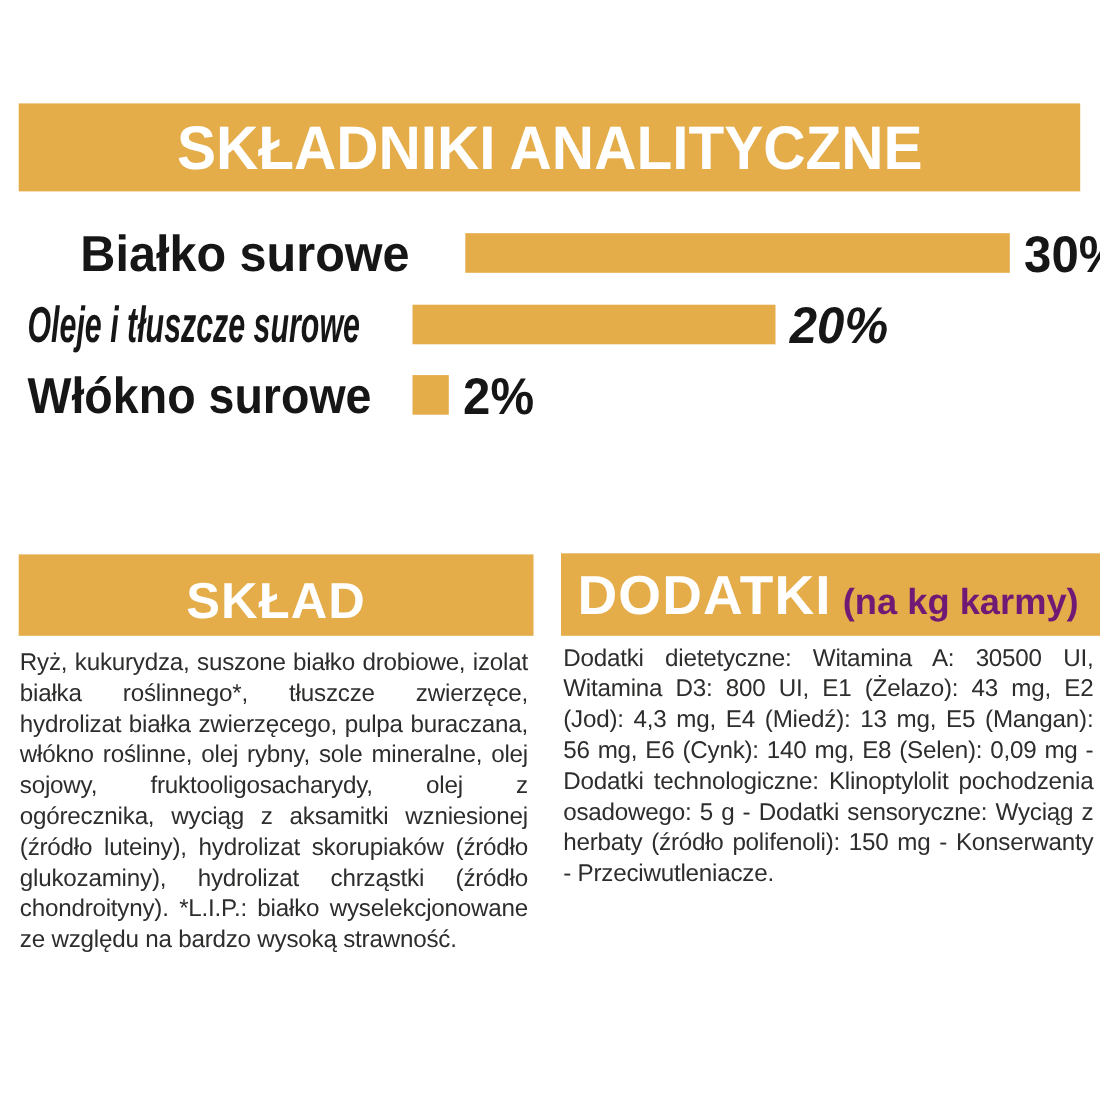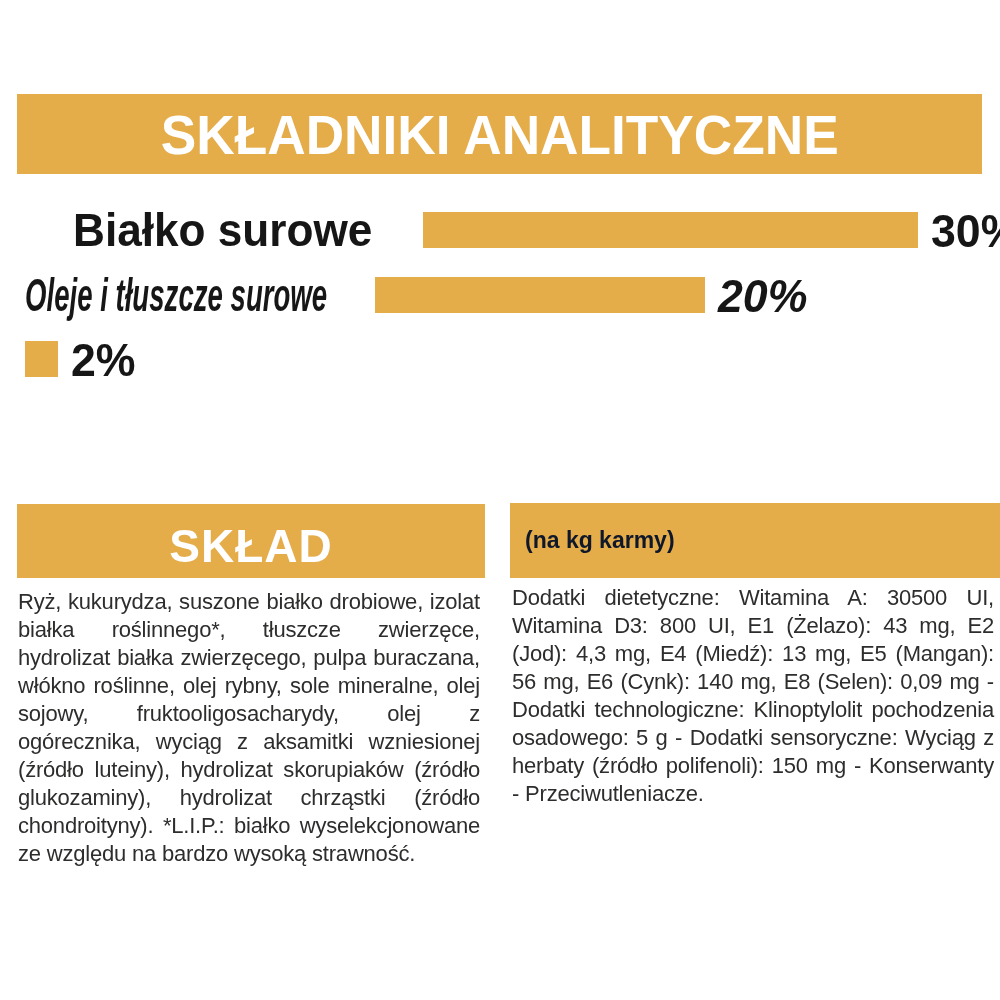--- a/index.html
+++ b/index.html
@@ -33,21 +33,21 @@
   .bar-value{
     font-weight:700;font-size:47px;color:#161616;margin-left:13px;white-space:nowrap;
     transform:scaleX(0.95);transform-origin:left center;
   }
   
   .banner-sklad{left:17px;top:504px;width:468px;height:74px;}
   .sklad-heading{color:#fff;font-weight:700;font-size:46px;letter-spacing:1px;margin-top:10px;}
   .banner-dodatki{left:510px;top:503px;width:490px;height:75px;justify-content:flex-start;padding-left:15px;box-sizing:border-box;}
   .dodatki-heading-wrap{display:flex;align-items:baseline;gap:10px;white-space:nowrap;}
   .dodatki-heading{color:#fff;font-weight:700;font-size:50px;letter-spacing:1px;}
-  .dodatki-heading-suffix{color:#0f172a;font-weight:700;font-size:23px;}
+  .dodatki-heading-suffix{color:#701a75;font-weight:700;font-size:33px;}
   
   .body-text{
     position:absolute;font-size:22px;line-height:28px;color:#2d2d2c;text-align:justify;
     letter-spacing:-0.2px;
   }
   .sklad-body{left:18px;top:588px;width:462px;}
   .dodatki-body{left:512px;top:584px;width:482px;}
   
   .footer-strip{position:absolute;left:0;top:900px;width:1000px;height:100px;}
 </style>
@@ -65,32 +65,34 @@
       <div class="bar-label-box"><span class="bar-label">Białko surowe</span></div>
       <div class="bar-fill" style="width: 495px;"></div>
       <div class="bar-value">30%</div>
     </div>
     <div class="chart-row row-2">
       <div class="bar-label-box"><span class="bar-label">Oleje i tłuszcze surowe</span></div>
       <div class="bar-fill" style="width: 330px;"></div>
       <div class="bar-value">20%</div>
     </div>
     <div class="chart-row row-3">
+      <div class="bar-label-box"><span class="bar-label">Włókno surowe</span></div>
       <div class="bar-fill" style="width: 33px;"></div>
       <div class="bar-value">2%</div>
     </div>
   </div>
 
   <div class="banner banner-sklad">
     <div class="sklad-heading">SKŁAD</div>
   </div>
   <div class="body-text sklad-body">Ryż, kukurydza, suszone białko drobiowe, izolat białka roślinnego*, tłuszcze zwierzęce, hydrolizat białka zwierzęcego, pulpa buraczana, włókno roślinne, olej rybny, sole mineralne, olej sojowy, fruktooligosacharydy, olej z ogórecznika, wyciąg z aksamitki wzniesionej (źródło luteiny), hydrolizat skorupiaków (źródło glukozaminy), hydrolizat chrząstki (źródło chondroityny). *L.I.P.: białko wyselekcjonowane ze względu na bardzo wysoką strawność.</div>
 
   <div class="banner banner-dodatki">
     <div class="dodatki-heading-wrap">
+      <span class="dodatki-heading">DODATKI</span>
       <span class="dodatki-heading-suffix">(na kg karmy)</span>
     </div>
   </div>
   <div class="body-text dodatki-body">Dodatki dietetyczne: Witamina A: 30500 UI, Witamina D3: 800 UI, E1 (Żelazo): 43 mg, E2 (Jod): 4,3 mg, E4 (Miedź): 13 mg, E5 (Mangan): 56 mg, E6 (Cynk): 140 mg, E8 (Selen): 0,09 mg - Dodatki technologiczne: Klinoptylolit pochodzenia osadowego: 5 g - Dodatki sensoryczne: Wyciąg z herbaty (źródło polifenoli): 150 mg - Konserwanty - Przeciwutleniacze.</div>
 
   <div class="footer-strip">
     <svg width="1000" height="100" viewBox="0 0 1000 100">
       <defs>
         <linearGradient id="fadeRed" x1="0" y1="0" x2="1" y2="0">
           <stop offset="0" stop-color="#E02D22"></stop>

